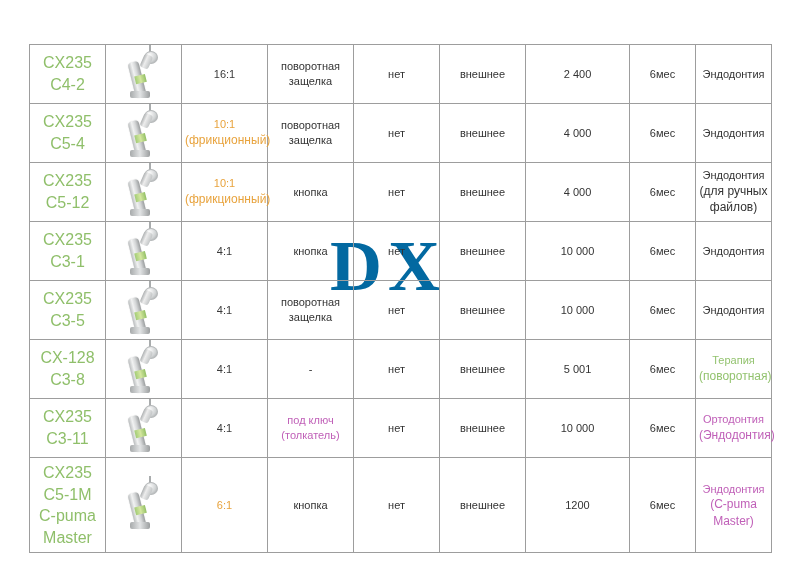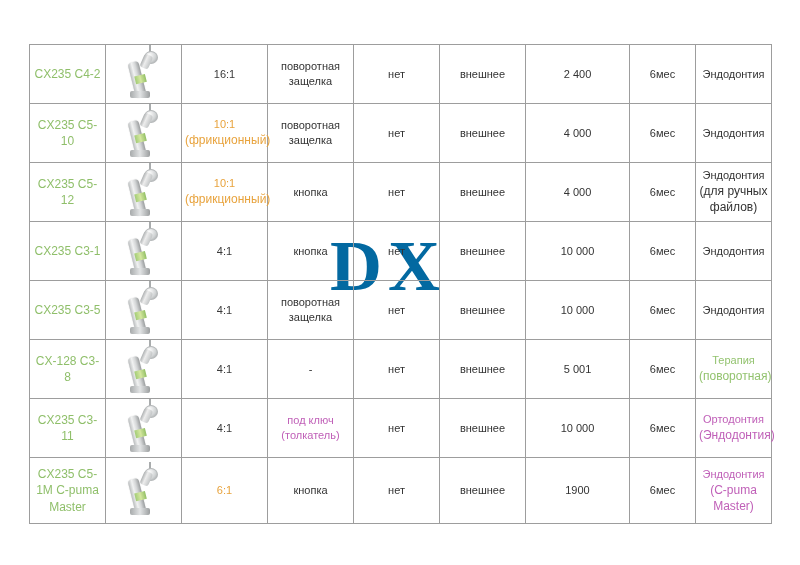--- a/index.html
+++ b/index.html
@@ -62,21 +62,21 @@
   col.c-model  { width: 76px; }
   col.c-img    { width: 76px; }
   col.c-ratio  { width: 86px; }
   col.c-chuck  { width: 86px; }
   col.c-light  { width: 86px; }
   col.c-spray  { width: 86px; }
   col.c-speed  { width: 104px; }
   col.c-warr   { width: 66px; }
   col.c-use    { width: 76px; }
 
-  .model { color: #8fbf6a; font-size: 12px; }
+  .model { color: #8fbf6a; font-size: 16px; }
   .ratio-plain { color: #3a3a3a; }
   .ratio-orange { color: #e8a33d; }
   .purple { color: #c060b8; }
   .green-use { color: #93c36f; }
   .sm { font-size: 12px; }
 
   
   .hp {
     position: relative;
     width: 56px;
@@ -182,21 +182,21 @@
           <td><span class="ratio-plain">16:1</span></td>
           <td><span>поворотная защелка</span></td>
           <td><span>нет</span></td>
           <td><span>внешнее</span></td>
           <td><span>2 400</span></td>
           <td><span>6мес</span></td>
           <td><span>Эндодонтия</span></td>
         </tr>
 
         <tr style="height:52px">
-          <td><span class="model">CX235 C5-10</span></td>
+          <td><span class="model">CX235 C5-4</span></td>
           <td>
             <div class="hp">
               <div class="bur"></div>
                 <div class="head"></div>
                 <div class="neck"></div>
                 <div class="body"></div>
                 <div class="band"></div>
                 <div class="base"></div>
             </div>
           </td>
@@ -338,21 +338,21 @@
                 <div class="neck"></div>
                 <div class="body"></div>
                 <div class="band"></div>
                 <div class="base"></div>
             </div>
           </td>
           <td><span class="ratio-orange">6:1</span></td>
           <td><span>кнопка</span></td>
           <td><span>нет</span></td>
           <td><span>внешнее</span></td>
-          <td><span>1900</span></td>
+          <td><span>1200</span></td>
           <td><span>6мес</span></td>
           <td>
             <span class="purple">Эндодонтия</span>
             <span class="purple sm" style="display:block">(C-puma Master)</span>
           </td>
         </tr>
 
       </tbody>
     </table>
   </div>

